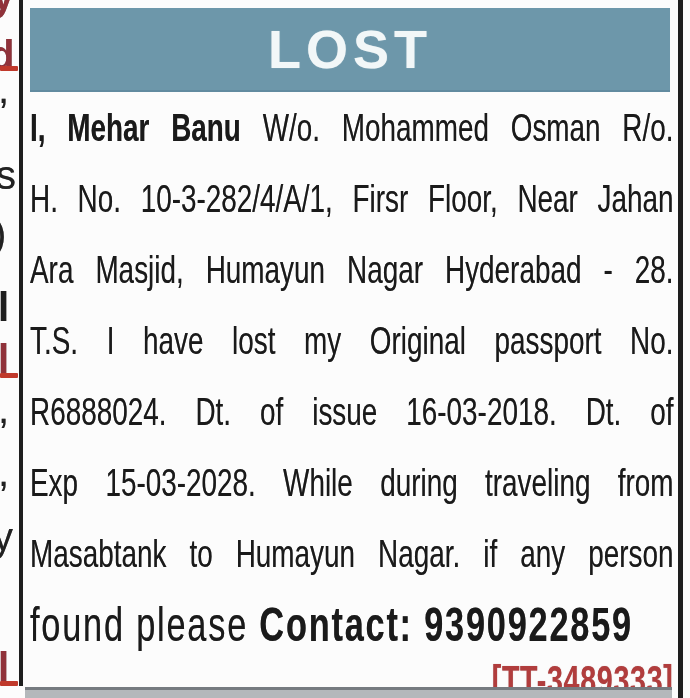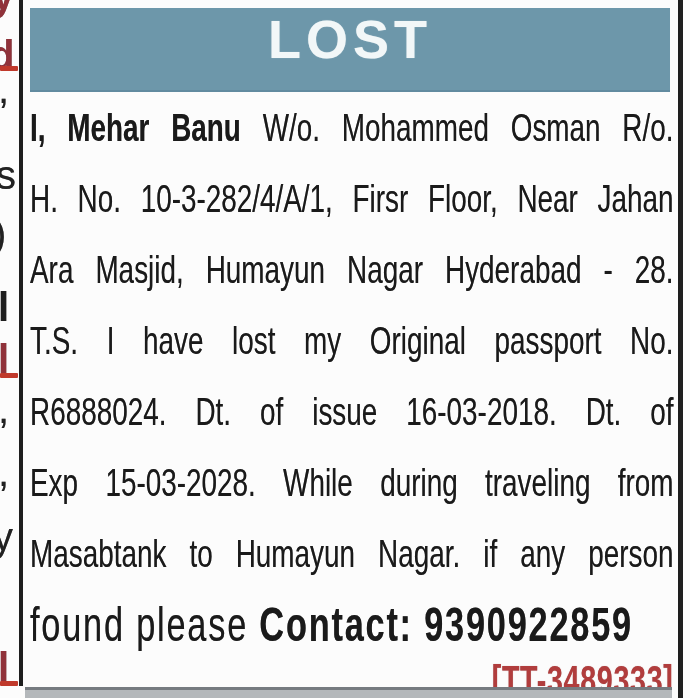--- a/index.html
+++ b/index.html
@@ -49,20 +49,21 @@
 
   
   .header-bar {
     position: absolute;
     left: 30px; top: 8px;
     width: 640px; height: 82px;
     background: #6d97aa;
     border-bottom: 2px solid #5f8success1;
     border-bottom: 2px solid #628ba0;
     display: flex;
+    align-items: center;
     justify-content: center;
   }
   .header-title {
     font-size: 54px;
     font-weight: bold;
     letter-spacing: 5px;
     color: #f2f7f8;
     text-shadow: 0 0 1px rgba(255,255,255,0.5);
   }
 

